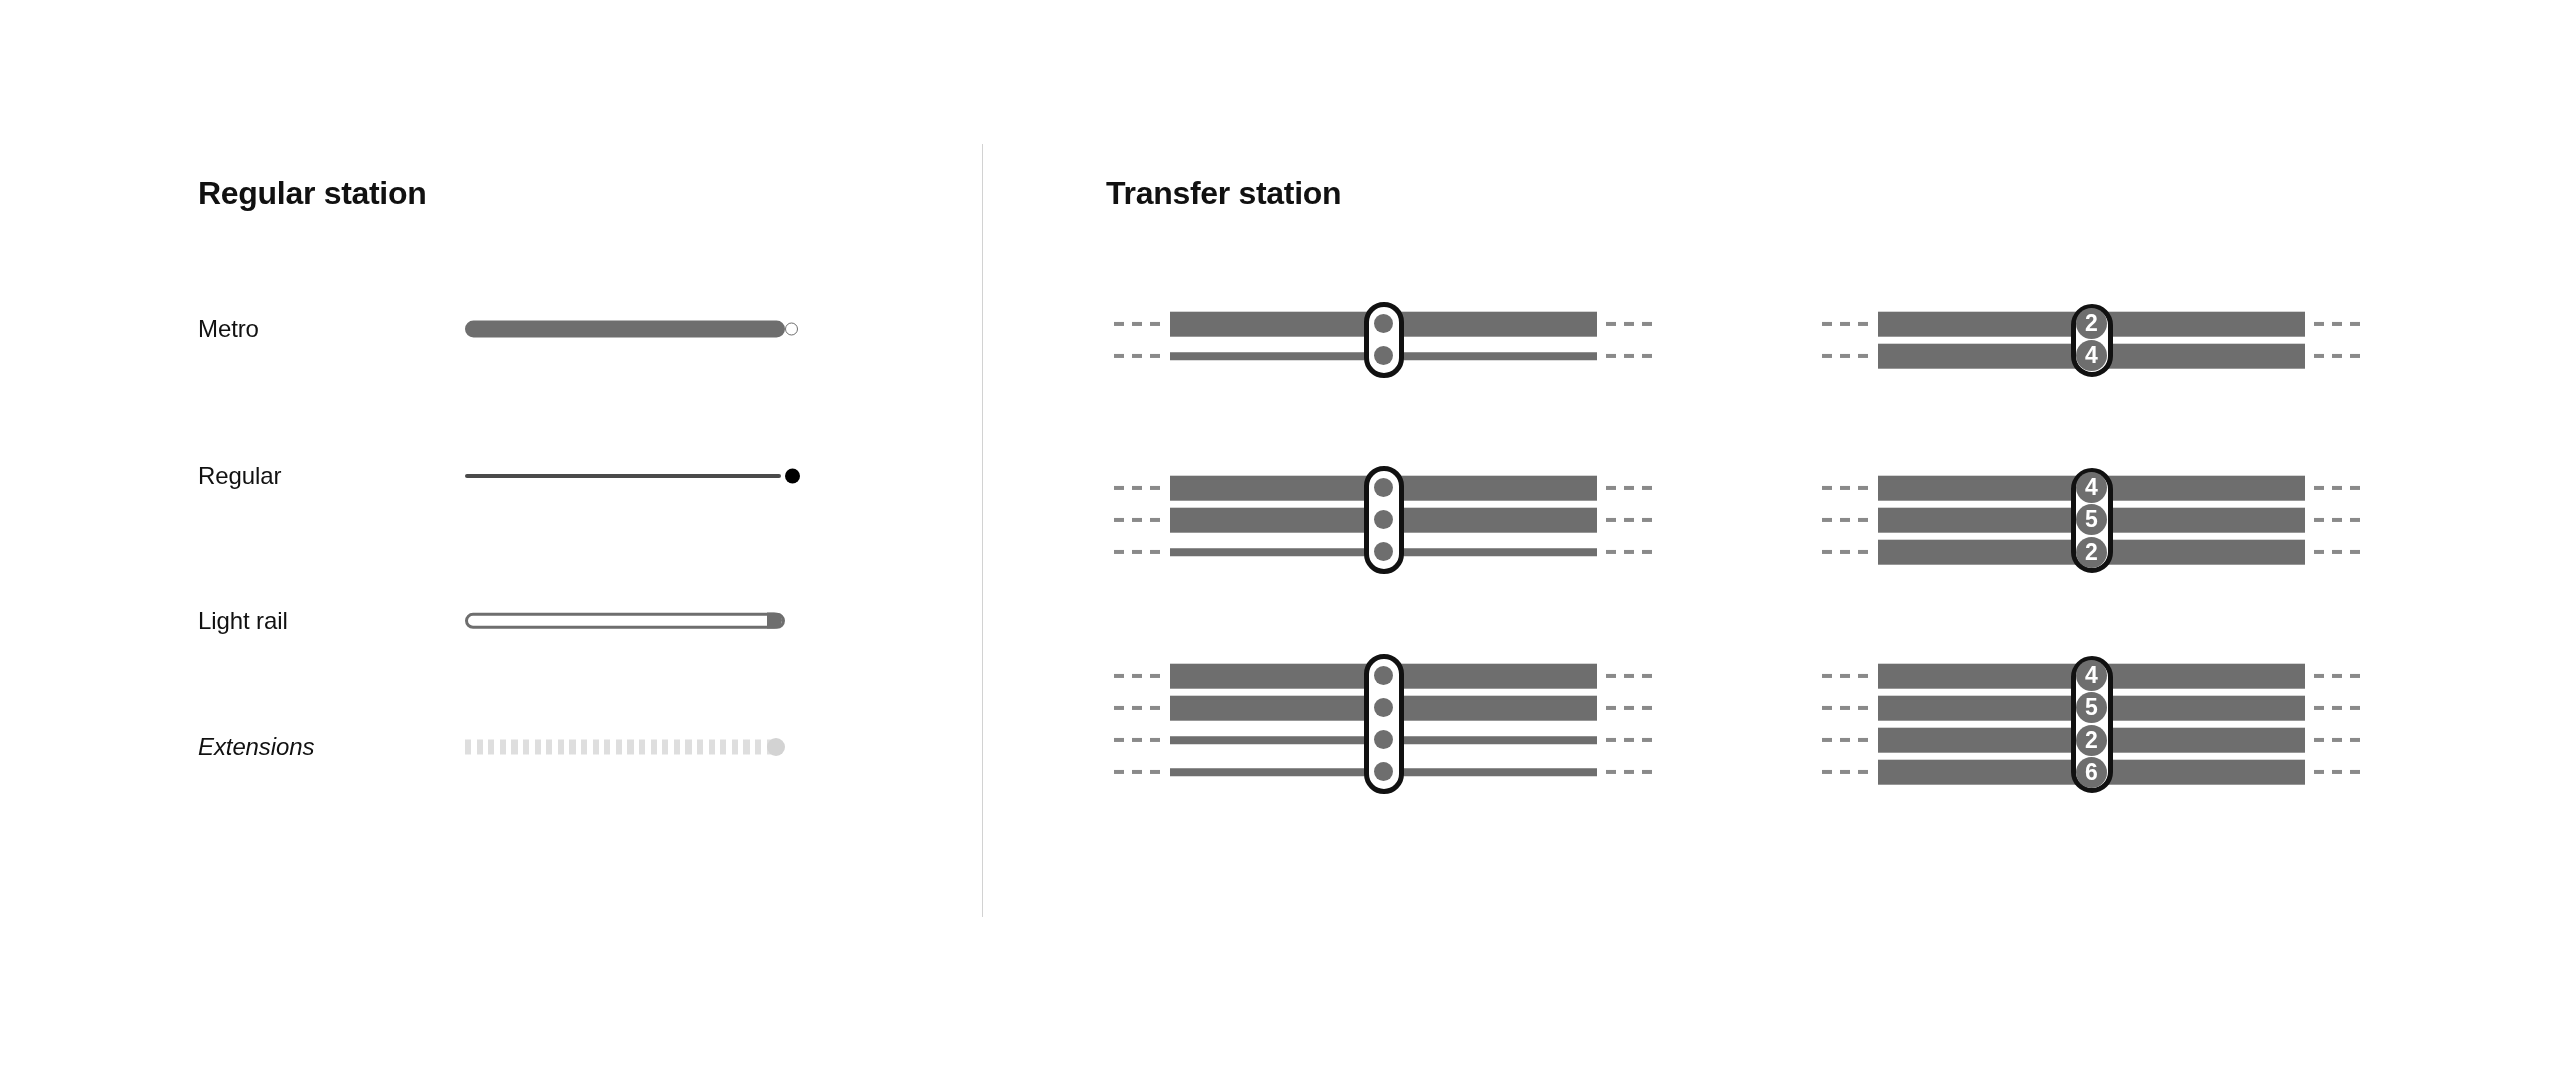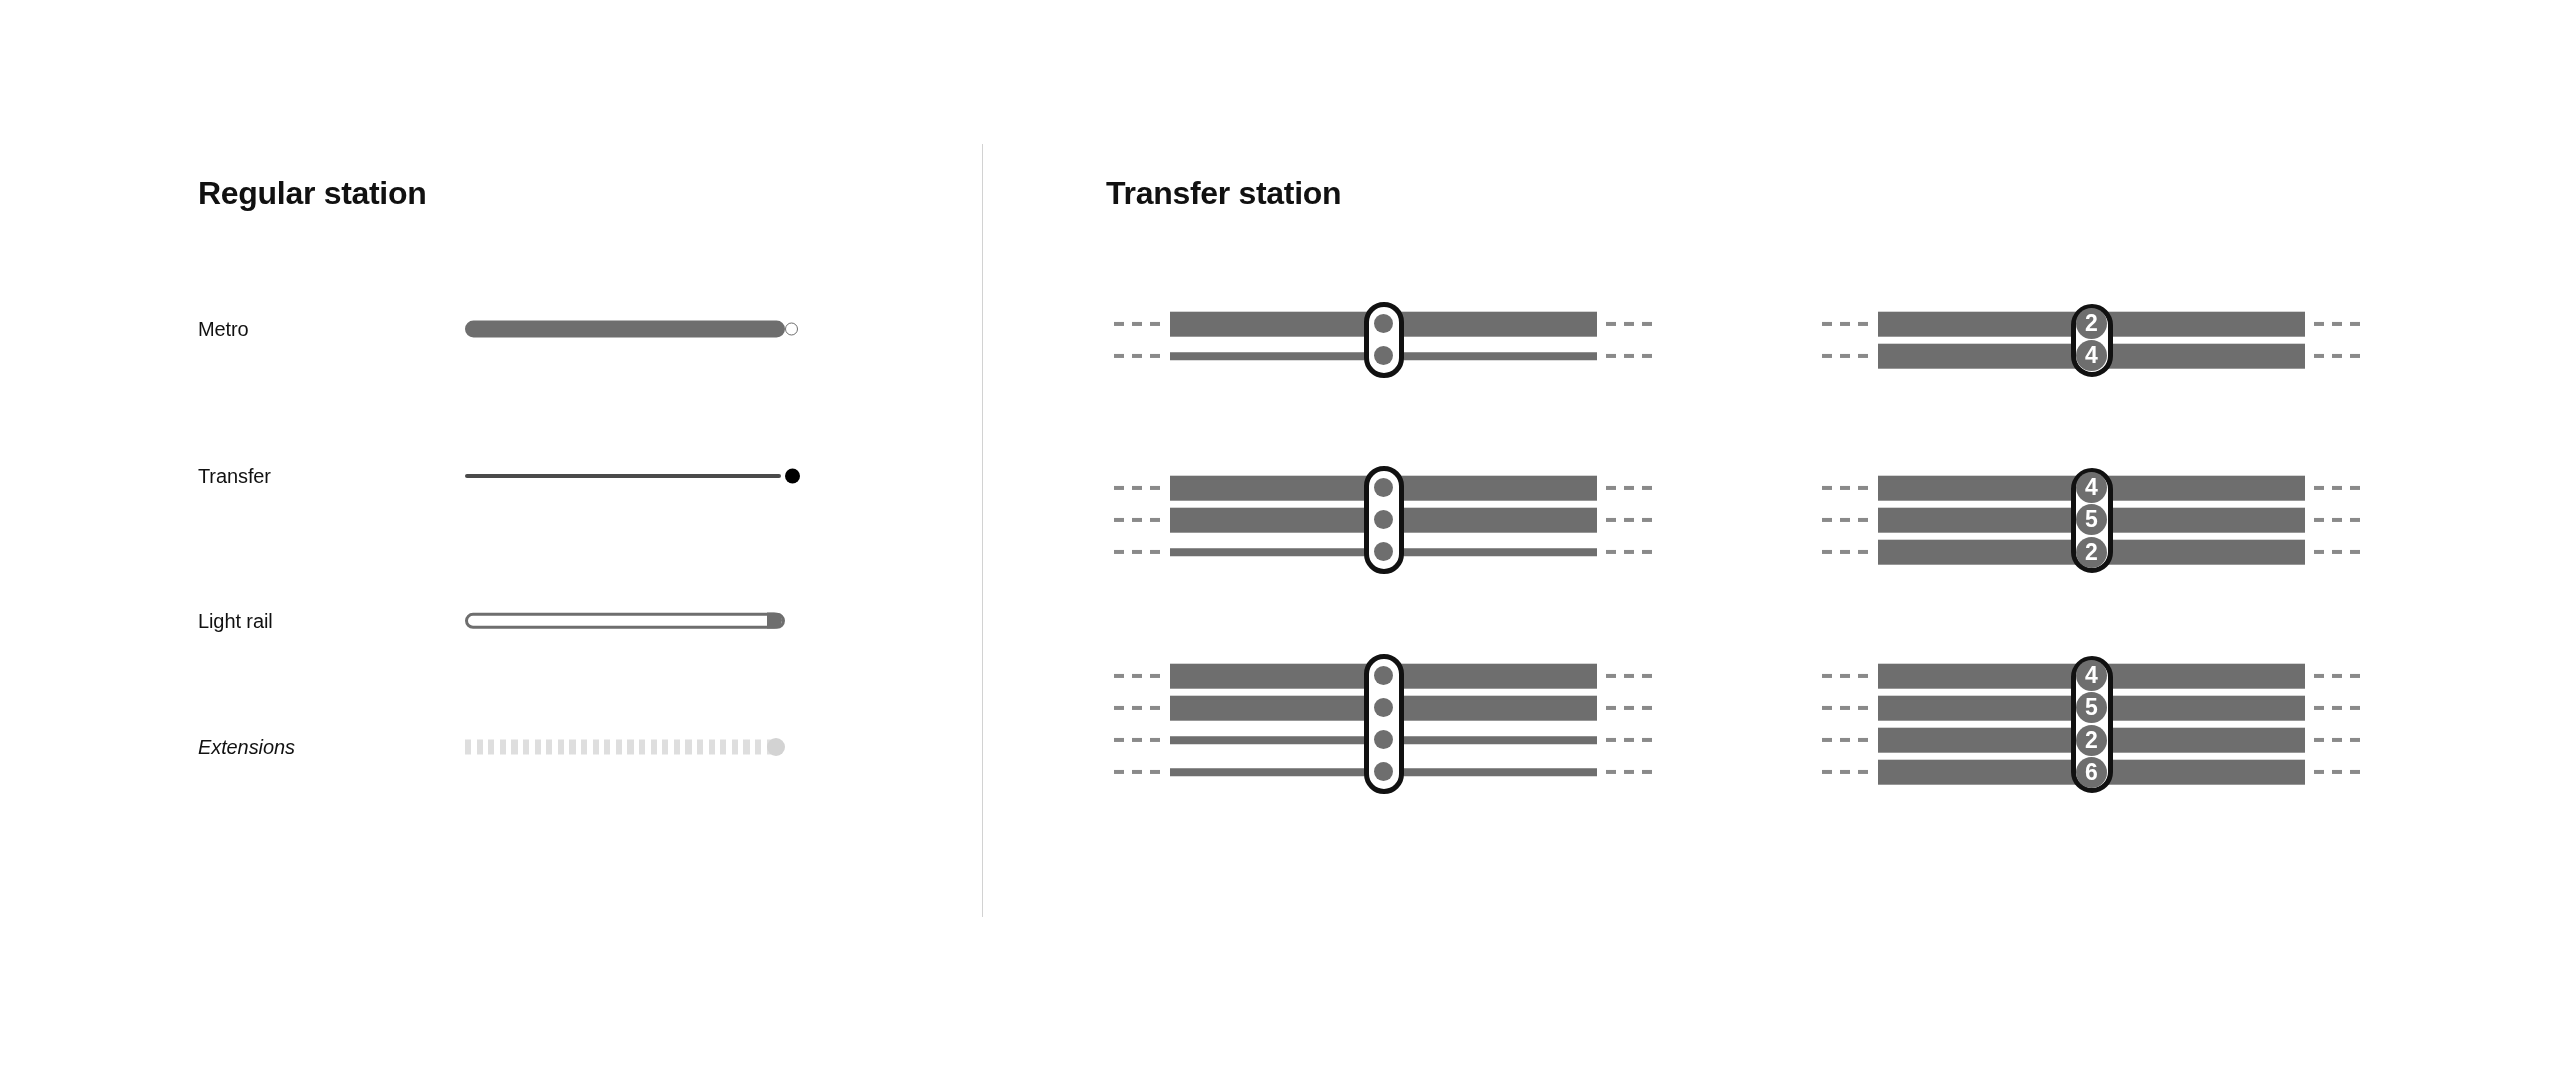--- a/index.html
+++ b/index.html
@@ -32,21 +32,21 @@
     width:1.4px;height:773px;
     background:#D2D2D2;
   }
 
   
   .legend{position:absolute;left:0;top:0;}
   .legend-row{position:absolute;left:198px;height:41px;}
   .legend-label{
     position:absolute;left:0;top:50%;
     transform:translateY(-50%);
-    font-size:20px;font-weight:400;
+    font-size:24px;font-weight:400;
     color:#111111;white-space:nowrap;
     letter-spacing:-0.1px;
   }
   .legend-art{position:absolute;left:267px;top:0;width:335px;height:41px;}
 
   
   .s-metro-bar{
     position:absolute;left:0;top:50%;
     transform:translateY(-50%);
     width:320px;height:17px;
@@ -162,21 +162,21 @@
 
   <div class="legend" id="legend-root">
       <div class="legend-row" style="top: 308px; width: 615px;">
         <span class="legend-label">Metro</span>
         <div class="legend-art">
           <div class="s-metro-bar"></div>
           <div class="s-metro-dot"></div>
         </div>
       </div>
       <div class="legend-row" style="top: 455px; width: 615px;">
-        <span class="legend-label">Transfer</span>
+        <span class="legend-label">Regular</span>
         <div class="legend-art">
           <div class="s-commuter-line"></div>
           <div class="s-commuter-dot"></div>
         </div>
       </div>
       <div class="legend-row" style="top: 600px; width: 615px;">
         <span class="legend-label">Light rail</span>
         <div class="legend-art">
           <div class="s-lrt-bar">
             <div class="s-lrt-cap"></div>

